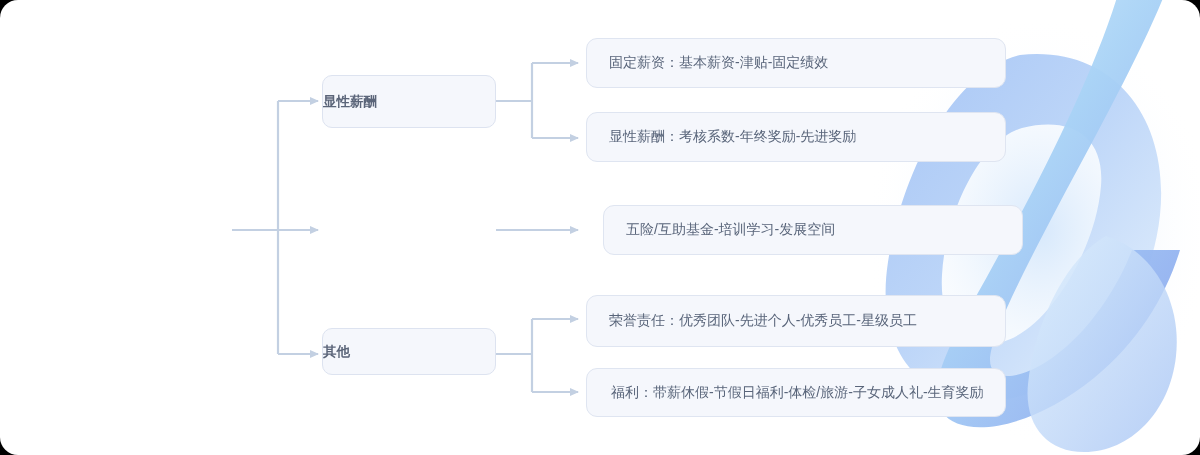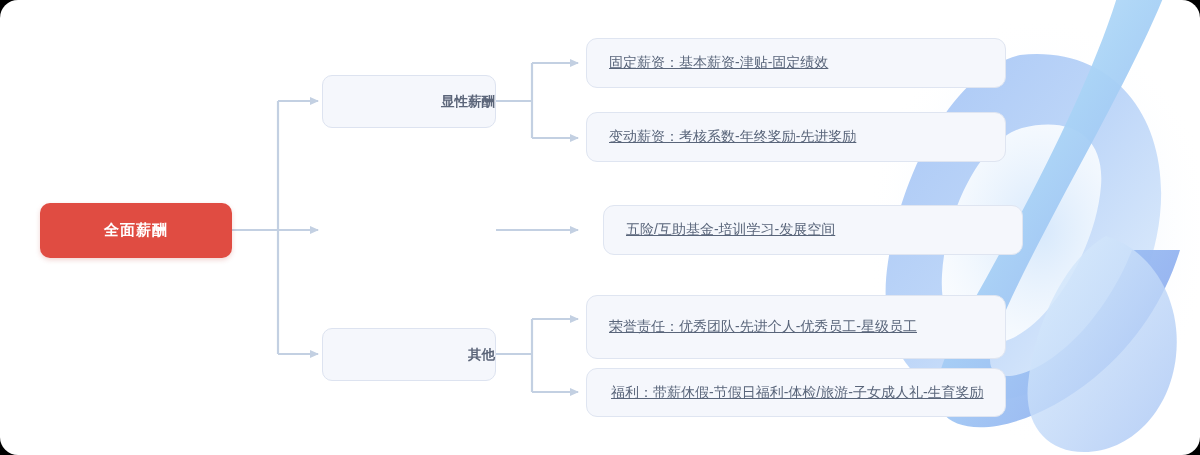--- a/index.html
+++ b/index.html
@@ -62,36 +62,35 @@
     letter-spacing: 1px;
     box-shadow: 0 2px 5px rgba(190, 60, 50, 0.22);
   }
 
   .node-branch {
     background: #f5f7fc;
     border: 1px solid #dde3f0;
     color: #5b6579;
     font-size: 13.5px;
     font-weight: bold;
-    justify-content: flex-end;
+    justify-content: flex-start;
   }
 
   .node-leaf {
     background: #f5f7fc;
     border: 1px solid #dfe5f1;
     color: #59657a;
     font-size: 14px;
     justify-content: flex-start;
     padding-left: 22px;
     border-radius: 11px;
   }
 
   .node-leaf .leaf-text {
     white-space: nowrap;
-    text-decoration: underline;
   }
 </style>
 </head>
 <body>
 
 <div id="canvas">
 
   <svg id="decor" viewBox="0 0 330 455">
     <defs>
       <linearGradient id="gA" x1="0" y1="0" x2="1" y2="1">
@@ -172,46 +171,43 @@
 
       <path d="M496 230 L578 230" marker-end="url(#arrow)"></path>
 
       <path d="M496 354 L532 354"></path>
       <path d="M532 319 L532 392"></path>
       <path d="M532 319 L578 319" marker-end="url(#arrow)"></path>
       <path d="M532 392 L578 392" marker-end="url(#arrow)"></path>
     </g>
   </svg>
 
-  <div class="node node-root" style="left:40px; top:203px; width:192px; height:55px;">
-    <span class="root-text">全面薪酬</span>
-  </div>
 
   <div class="node node-branch" style="left:322px; top:75px; width:174px; height:53px;">
     <span>显性薪酬</span>
   </div>
 
 
-  <div class="node node-branch" style="left:322px; top:328px; width:174px; height:53px;">
+  <div class="node node-branch" style="left:322px; top:328px; width:174px; height:47px;">
     <span>其他</span>
   </div>
 
   <div class="node node-leaf" style="left:586px; top:38px; width:420px; height:50px;">
     <span class="leaf-text">固定薪资：基本薪资-津贴-固定绩效</span>
   </div>
 
   <div class="node node-leaf" style="left:586px; top:112px; width:420px; height:50px;">
-    <span class="leaf-text">变动薪资：考核系数-年终奖励-先进奖励</span>
+    <span class="leaf-text">显性薪酬：考核系数-年终奖励-先进奖励</span>
   </div>
 
   <div class="node node-leaf" style="left:586px; top:205px; width:420px; height:50px;margin-left:17px;">
     <span class="leaf-text">五险/互助基金-培训学习-发展空间</span>
   </div>
 
-  <div class="node node-leaf" style="left:586px; top:295px; width:420px; height:64px;">
+  <div class="node node-leaf" style="left:586px; top:295px; width:420px; height:52px;">
     <span class="leaf-text">荣誉责任：优秀团队-先进个人-优秀员工-星级员工</span>
   </div>
 
   <div class="node node-leaf" style="left:586px; top:368px; width:420px; height:49px;padding-left:24px;">
     <span class="leaf-text">福利：带薪休假-节假日福利-体检/旅游-子女成人礼-生育奖励</span>
   </div>
 
 </div>
 
 </body></html>

